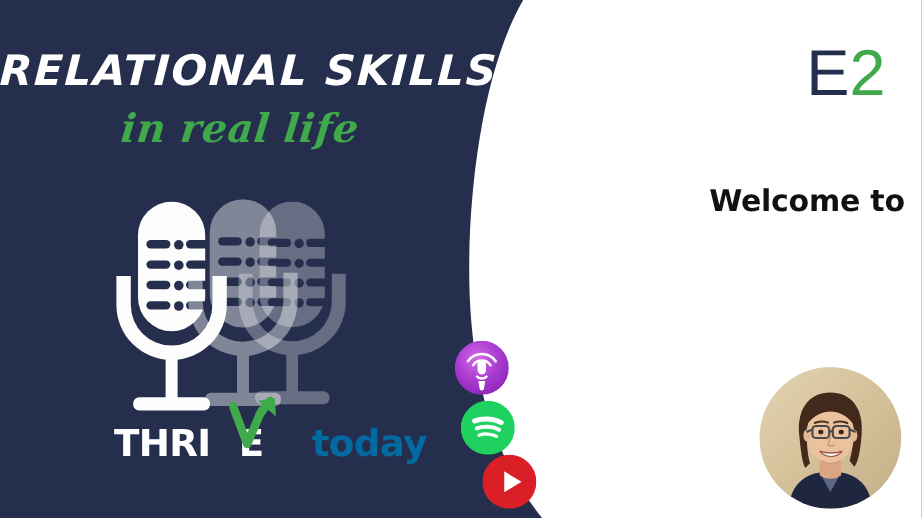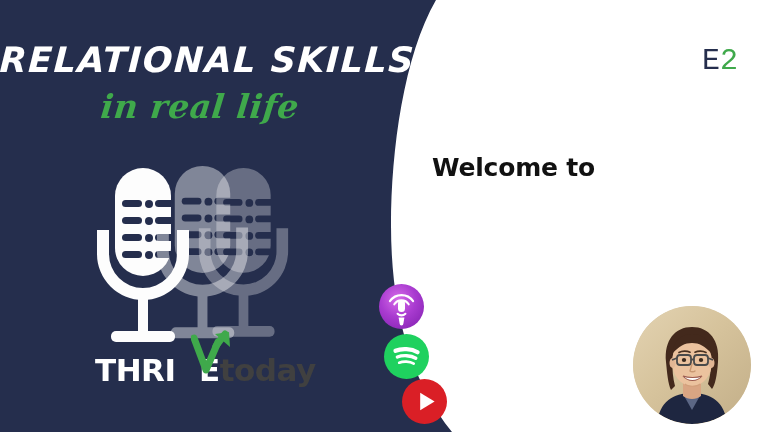--- a/index.html
+++ b/index.html
@@ -64,38 +64,38 @@
   #thrive-logo{
     position:absolute;left:95px;top:352px;width:200px;height:44px;
     text-align:center;white-space:nowrap;
   }
   #thrive-logo .lg{
     font-size:31px;font-weight:700;letter-spacing:-0.5px;
     font-family:"DejaVu Sans",sans-serif;
     vertical-align:baseline;
   }
   .lg-white{color:#FFFFFF;}
-  .lg-green{color:#404040;}
+  .lg-green{color:#0369a1;margin-left:40px;}
   #thrive-arrow{
     position:absolute;left:96px;top:-22px;width:42px;height:46px;
   }
 
   
   #ep-badge{
     position:absolute;right:30px;top:38px;
-    font-size:30px;font-weight:400;line-height:46px;
+    font-size:54px;font-weight:400;line-height:46px;
     letter-spacing:0px;
-    font-family:Liberation Mono, monospace;
+    font-family:Liberation Sans, sans-serif;
   }
   #ep-badge .ep-e{color:#252E4D;}
   #ep-badge .ep-n{color:#3FA94B;}
 
   #headline{
     position:absolute;left:432px;top:150px;width:322px;
-    text-align:left;
+    text-align:right;
     color:#111111;
     font-size:25px;
     line-height:36px;
     font-weight:700;
     font-family:"DejaVu Sans",sans-serif;
     letter-spacing:-0.2px;
   }
   #headline .hl{display:block;white-space:nowrap;}
 
   

